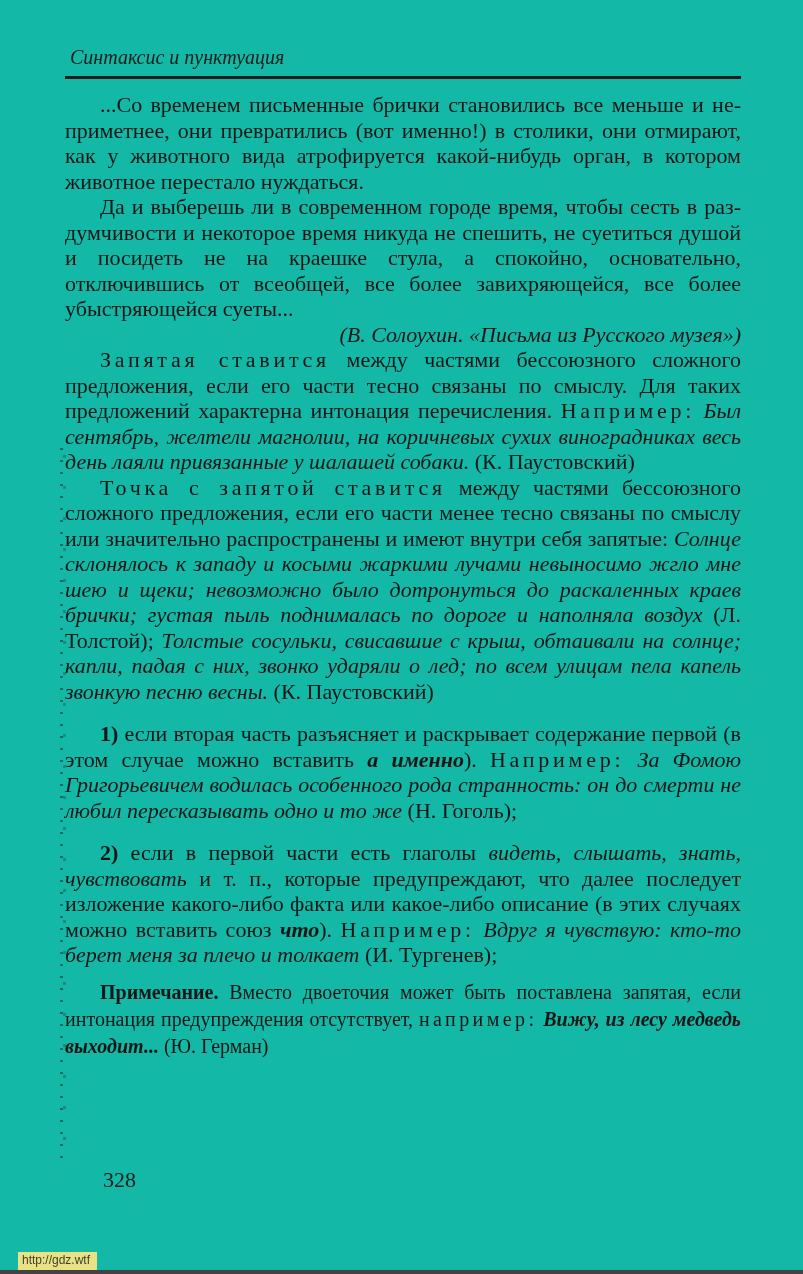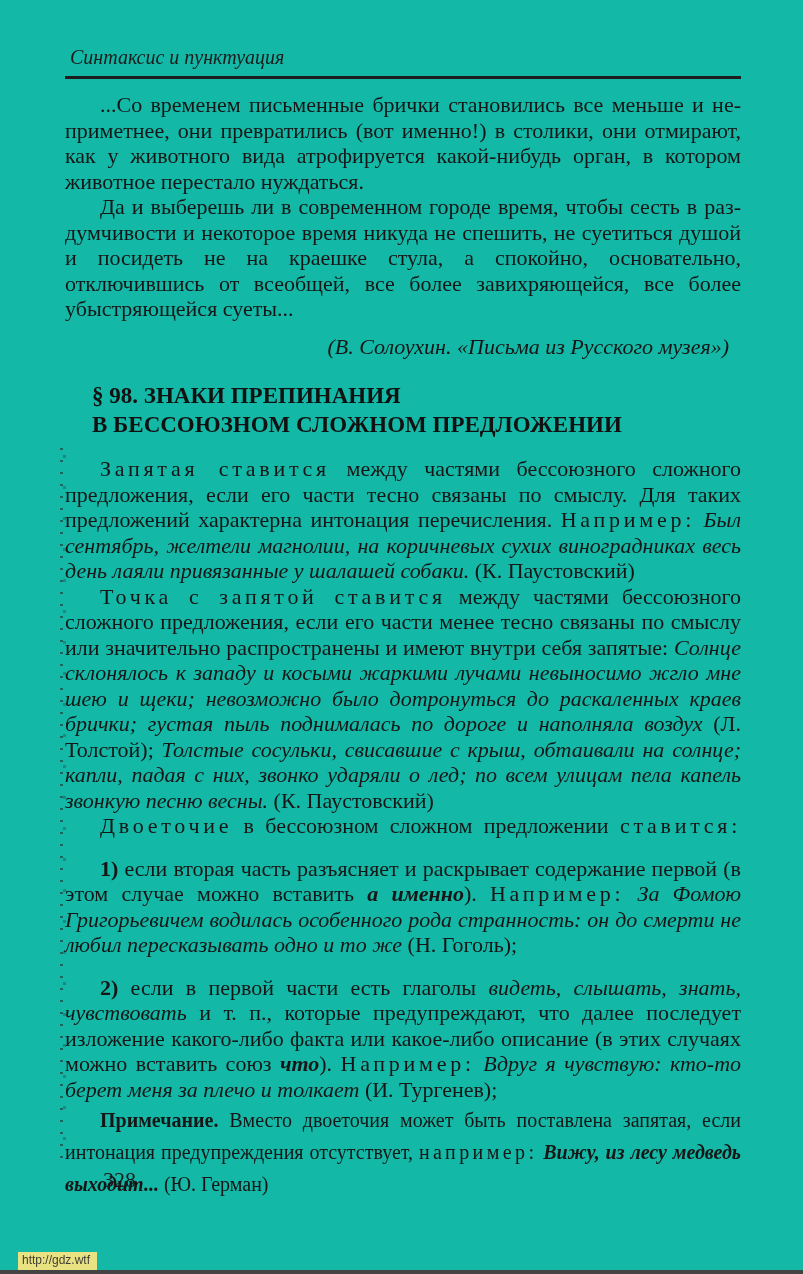--- a/index.html
+++ b/index.html
@@ -18,31 +18,31 @@
     color:#1c1c1c;
   }
   .head-rule { border-bottom:3px solid #1d1d1d; margin-top:8px; margin-bottom:13px; }
 
   .para {
     margin:0; font-size:22px; line-height:25.5px;
     text-align:justify; hyphens:manual; -webkit-hyphens:manual;
   }
   .indent { text-indent:35px; }
   .attribution {
-    margin:12px; font-size:22px; line-height:25.5px;
+    margin:0; font-size:22px; line-height:25.5px;
     font-style:italic; text-align:right;
   }
   .section-heading {
     margin:23px 0 17px 0; padding-left:27px;
     font-size:23px; line-height:28.5px; font-weight:bold; color:#111;
   }
   .hl { display:block; }
   .stretch { text-align-last:justify; }
   .item { margin-top:17px; }
-  .note { margin-top:2px; font-size:20px; line-height:32px; }
+  .note { margin-top:11px; font-size:20px; line-height:27px; }
 
   .run-r  { }
   .run-i  { font-style:italic; }
   .run-b  { font-weight:bold; }
   .run-bi { font-style:italic; font-weight:bold; }
   .run-sp { letter-spacing:0.17em; }
 
   .page-number {
     position:absolute; left:103px; top:1168px;
     font-size:22px; line-height:24px; color:#1a1a1a;
@@ -75,30 +75,25 @@
     <div class="running-head">Синтаксис и пунктуация</div>
 
     <div class="head-rule"></div>
 
     <p class="para indent"><span class="run-r">...Со временем письменные брички становились все меньше и не­приметнее, они превратились (вот именно!) в столики, они отмира­ют, как у животного вида атрофируется какой-нибудь орган, в кото­ром животное перестало нуждаться.</span></p>
 
     <p class="para indent"><span class="run-r">Да и выберешь ли в современном городе время, чтобы сесть в раз­думчивости и некоторое время никуда не спешить, не суетиться ду­шой и посидеть не на краешке стула, а спокойно, основательно, отключившись от всеобщей, все более завихряющейся, все более убыстряющейся суеты...</span></p>
 
     <p class="attribution">(В. Солоухин. «Письма из Русского музея»)</p>
 
-    <h2 class="section-heading">
-      <span class="hl">§ 98. ЗНАКИ ПРЕПИНАНИЯ</span>
-      <span class="hl">В БЕССОЮЗНОМ СЛОЖНОМ ПРЕДЛОЖЕНИИ</span>
-    </h2>
 
     <p class="para indent"><span class="run-sp">Запятая ставится</span><span class="run-r"> между частями бессоюзного сложного предложения, если его части тесно связаны по смыслу. Для таких предложений характерна интонация перечисления. </span><span class="run-sp">Например:</span><span class="run-i"> Был сентябрь, желтели магнолии, на коричневых сухих виноградни­ках весь день лаяли привязанные у шалашей собаки.</span><span class="run-r"> (К. Паустовский)</span></p>
 
     <p class="para indent"><span class="run-sp">Точка с запятой ставится</span><span class="run-r"> между частями бессоюзного сложного предложения, если его части менее тесно связаны по смыслу или значительно распространены и имеют внутри себя за­пятые: </span><span class="run-i">Солнце склонялось к западу и косыми жаркими лучами невыно­симо жгло мне шею и щеки; невозможно было дотронуться до раска­ленных краев брички; густая пыль поднималась по дороге и наполняла воздух </span><span class="run-r">(Л. Толстой); </span><span class="run-i">Толстые сосульки, свисавшие с крыш, обтаивали на солнце; капли, падая с них, звонко ударяли о лед; по всем улицам пе­ла капель звонкую песню весны.</span><span class="run-r"> (К. Паустовский)</span></p>
 
-    <p class="para indent stretch"><span class="run-sp">Двоеточие</span><span class="run-r"> в бессоюзном сложном предложении </span><span class="run-sp">ставится:</span></p>
 
     <p class="para indent item"><span class="run-b">1)</span><span class="run-r"> если вторая часть разъясняет и раскрывает содержание пер­вой (в этом случае можно вставить </span><span class="run-bi">а именно</span><span class="run-r">). </span><span class="run-sp">Например:</span><span class="run-i"> За Фо­мою Григорьевичем водилась особенного рода странность: он до смер­ти не любил пересказывать одно и то же </span><span class="run-r">(Н. Гоголь);</span></p>
 
     <p class="para indent item"><span class="run-b">2)</span><span class="run-r"> если в первой части есть глаголы </span><span class="run-i">видеть, слышать, знать, чувствовать</span><span class="run-r"> и т. п., которые предупреждают, что далее последует изложение какого-либо факта или какое-либо описание (в этих случаях можно вставить союз </span><span class="run-bi">что</span><span class="run-r">). </span><span class="run-sp">Например:</span><span class="run-i"> Вдруг я чувствую: кто-то берет меня за плечо и толкает </span><span class="run-r">(И. Тургенев);</span></p>
 
     <p class="para indent note"><span class="run-b">Примечание.</span><span class="run-r"> Вместо двоеточия может быть поставлена запятая, если интонация предупреждения отсутствует, </span><span class="run-sp">например:</span><span class="run-bi"> Вижу, из лесу мед­ведь выходит...</span><span class="run-r"> (Ю. Герман)</span></p>
   </div>
 
   <div class="page-number">328</div>
 

